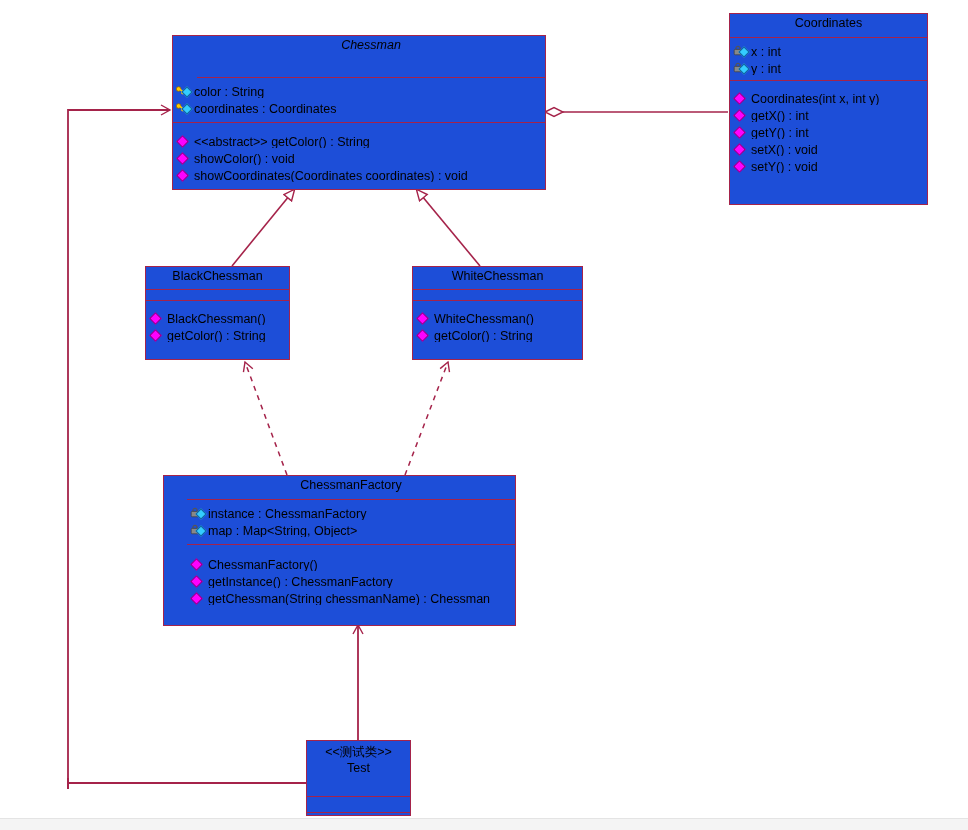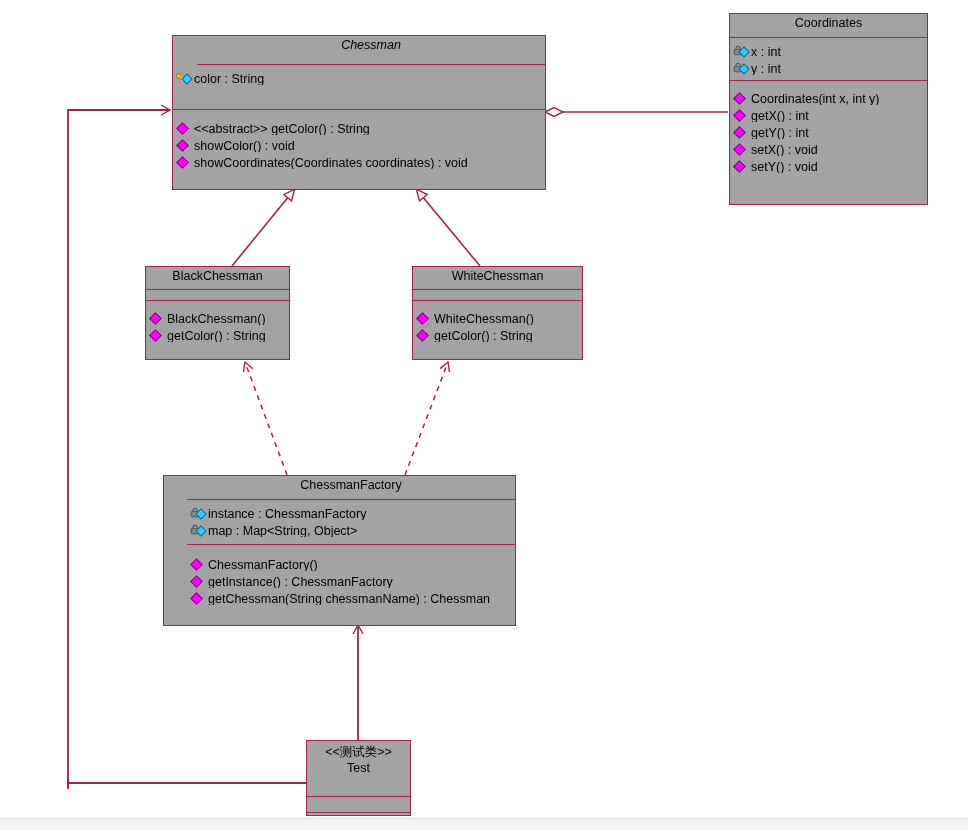--- a/index.html
+++ b/index.html
@@ -23,21 +23,21 @@
   #edges {
     position: absolute;
     left: 0; top: 0;
     width: 968px;
     height: 830px;
     pointer-events: none;
   }
   .uml-class {
     position: absolute;
     box-sizing: border-box;
-    background: #a3a3a3;
+    background: #1d4ed8;
     border: 1.5px solid #a5234a;
     font-size: 12.5px;
     color: #000000;
     line-height: 1.0;
   }
   .uml-header {
     box-sizing: border-box;
     text-align: center;
     padding: 3px 4px 4px 4px;
     border-bottom: 1.5px solid #a5234a;
@@ -161,33 +161,43 @@
     </g>
 
      Chessman (orthogonal route around the left) --&gt;
     <g>
       <polyline points="306,783 68,783 68,110 170,110" fill="none" stroke="#a5234a" stroke-width="1.8" marker-end="url(#open-arrow)"></polyline>
       <line x1="68" y1="778" x2="68" y2="789" stroke="#a5234a" stroke-width="2"></line>
     </g>
   </svg>
 
   <div class="uml-class" style="left:172px; top:35px; width:374px; height:155px;">
-    <div class="uml-header abstract" style="height:29px;margin-left:24px;">
+    <div class="uml-header abstract" style="height:42px;margin-left:24px;">
       <span class="cname">Chessman</span>
     </div>
     <div class="uml-compartment" style="height:45px;">
       <div class="member">
         <span class="ico">
           <svg class="key" viewBox="0 0 9 10">
               <circle cx="2.6" cy="3" r="2.3" fill="#ffcc00" stroke="#996600" stroke-width="0.8"></circle>
               <path d="M4.3 3.6 L8.2 6.8 M6.6 5.6 L5.8 7.0 M7.6 6.4 L6.9 7.7" stroke="#ffcc00" stroke-width="1.6" stroke-linecap="round"></path>
             </svg>
           <span class="cyd"></span>
         </span>
         <span class="mtext">color : String</span>
+      </div>
+      <div class="member">
+        <span class="ico">
+          <svg class="key" viewBox="0 0 9 10">
+              <circle cx="2.6" cy="3" r="2.3" fill="#ffcc00" stroke="#996600" stroke-width="0.8"></circle>
+              <path d="M4.3 3.6 L8.2 6.8 M6.6 5.6 L5.8 7.0 M7.6 6.4 L6.9 7.7" stroke="#ffcc00" stroke-width="1.6" stroke-linecap="round"></path>
+            </svg>
+          <span class="cyd"></span>
+        </span>
+        <span class="mtext">coordinates : Coordinates</span>
       </div>
     </div>
     <div class="uml-compartment last" style="padding-top:8px;">
       <div class="member">
         <span class="ico method"></span>
         <span class="mtext">&lt;&lt;abstract&gt;&gt; getColor() : String</span>
       </div>
       <div class="member">
         <span class="ico method"></span>
         <span class="mtext">showColor() : void</span>

